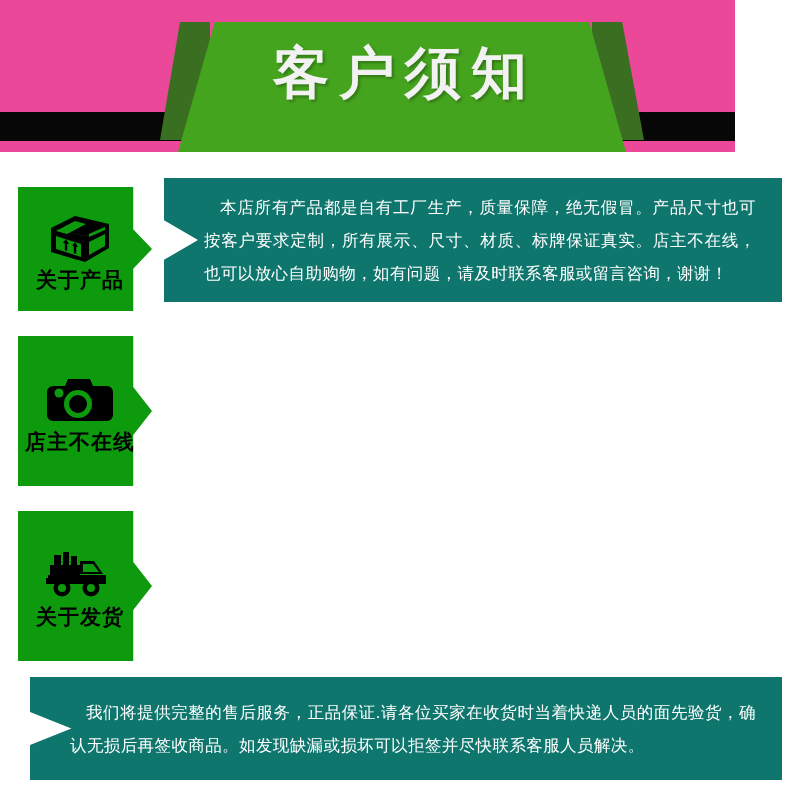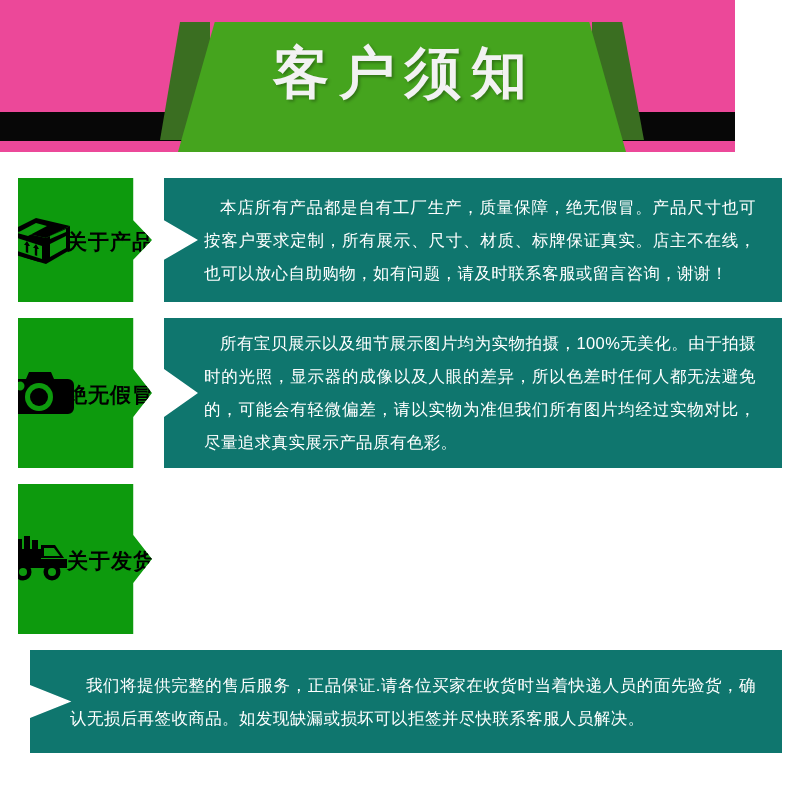--- a/index.html
+++ b/index.html
@@ -97,26 +97,27 @@
   }
 
   
   .tag {
     position: relative;
     width: 134px;
     flex: 0 0 134px;
     background: #0d9a0d;
     clip-path: polygon(0% 0%, 86% 0%, 86% 34%, 100% 50%, 86% 66%, 86% 100%, 0% 100%);
     display: flex;
-    flex-direction: row;
+    flex-direction: column;
     align-items: center;
     justify-content: center;
     padding: 8px 0 8px 0;
     box-sizing: border-box;
     z-index: 2;
+    margin-top: 9px;
   }
   .tag-icon {
     width: 74px;
     height: 58px;
     display: flex;
     align-items: center;
     justify-content: center;
     margin-left: -10px;
   }
   .tag-icon svg { display: block; }
@@ -208,24 +209,21 @@
   <div class="row row-2">
     <div class="tag">
       <span class="tag-icon">
         <svg width="70" height="54" viewBox="0 0 70 54" aria-hidden="true">
           <path fill="#000000" d="M8 13 h12 l3 -7 h22 l3 7 h14 a6 6 0 0 1 6 6 v23 a6 6 0 0 1 -6 6 h-54 a6 6 0 0 1 -6 -6 v-23 a6 6 0 0 1 6 -6 z"></path>
           <circle cx="33" cy="31" r="14" fill="#0d9a0d"></circle>
           <circle cx="33" cy="31" r="9" fill="#000000"></circle>
           <circle cx="14" cy="20" r="4.5" fill="#0d9a0d"></circle>
         </svg>
       </span>
-      <span class="tag-label">绝无假冒</span>
-    </div>
-    <div class="panel">
-      <p class="panel-text">所有宝贝展示以及细节展示图片均为实物拍摄，100%无美化。由于拍摄时的光照，显示器的成像以及人眼的差异，所以色差时任何人都无法避免的，可能会有轻微偏差，请以实物为准但我们所有图片均经过实物对比，尽量追求真实展示产品原有色彩。</p>
+      <span class="tag-label">店主不在线</span>
     </div>
   </div>
 
   <div class="row row-3">
     <div class="tag">
       <span class="tag-icon">
         <svg width="72" height="52" viewBox="0 0 72 52" aria-hidden="true">
           <g fill="#000000">
             <rect x="10" y="6" width="7" height="10"></rect>
             <rect x="19" y="3" width="6" height="13"></rect>

